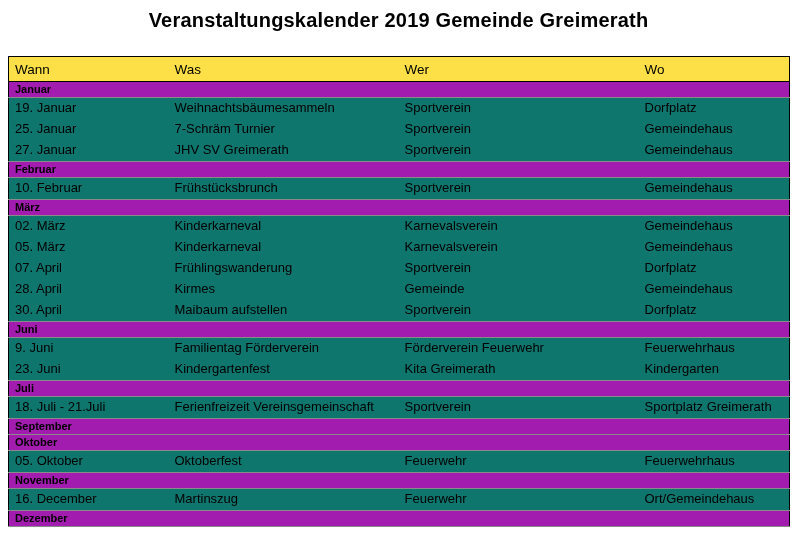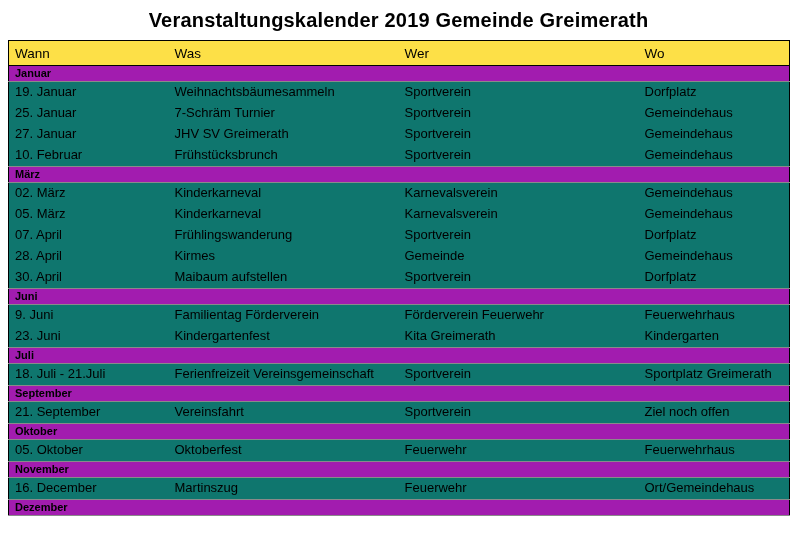--- a/index.html
+++ b/index.html
@@ -19,21 +19,21 @@
     height: 539px;
     box-sizing: border-box;
     padding: 6px 8px 0 8px;
     position: relative;
   }
   .title {
     text-align: center;
     font-size: 20px;
     font-weight: bold;
     letter-spacing: 0.2px;
-    margin: 2px 0 8px 0;
+    margin: 2px 0 24px 0;
     line-height: 24px;
   }
   table.cal {
     width: 781px;
     border-collapse: collapse;
     table-layout: fixed;
     border: 1px solid #000000;
     font-size: 13px;
   }
   table.cal col.c1 { width: 160px; }
@@ -107,20 +107,23 @@
           <td>7-Schräm Turnier</td>
           <td>Sportverein</td>
           <td>Gemeindehaus</td>
         </tr>
         <tr class="event-row">
           <td>27. Januar</td>
           <td>JHV SV Greimerath</td>
           <td>Sportverein</td>
           <td>Gemeindehaus</td>
         </tr>
+        <tr class="month-row">
+          <td colspan="4">Februar</td>
+        </tr>
         <tr class="event-row">
           <td>10. Februar</td>
           <td>Frühstücksbrunch</td>
           <td>Sportverein</td>
           <td>Gemeindehaus</td>
         </tr>
         <tr class="month-row">
           <td colspan="4">März</td>
         </tr>
         <tr class="event-row">
@@ -172,26 +175,20 @@
           <td colspan="4">Juli</td>
         </tr>
         <tr class="event-row">
           <td>18. Juli - 21.Juli</td>
           <td>Ferienfreizeit Vereinsgemeinschaft</td>
           <td>Sportverein</td>
           <td>Sportplatz Greimerath</td>
         </tr>
         <tr class="month-row">
           <td colspan="4">September</td>
-        </tr>
-        <tr class="event-row">
-          <td>21. September</td>
-          <td>Vereinsfahrt</td>
-          <td>Sportverein</td>
-          <td>Ziel noch offen</td>
         </tr>
         <tr class="month-row">
           <td colspan="4">Oktober</td>
         </tr>
         <tr class="event-row">
           <td>05. Oktober</td>
           <td>Oktoberfest</td>
           <td>Feuerwehr</td>
           <td>Feuerwehrhaus</td>
         </tr>

